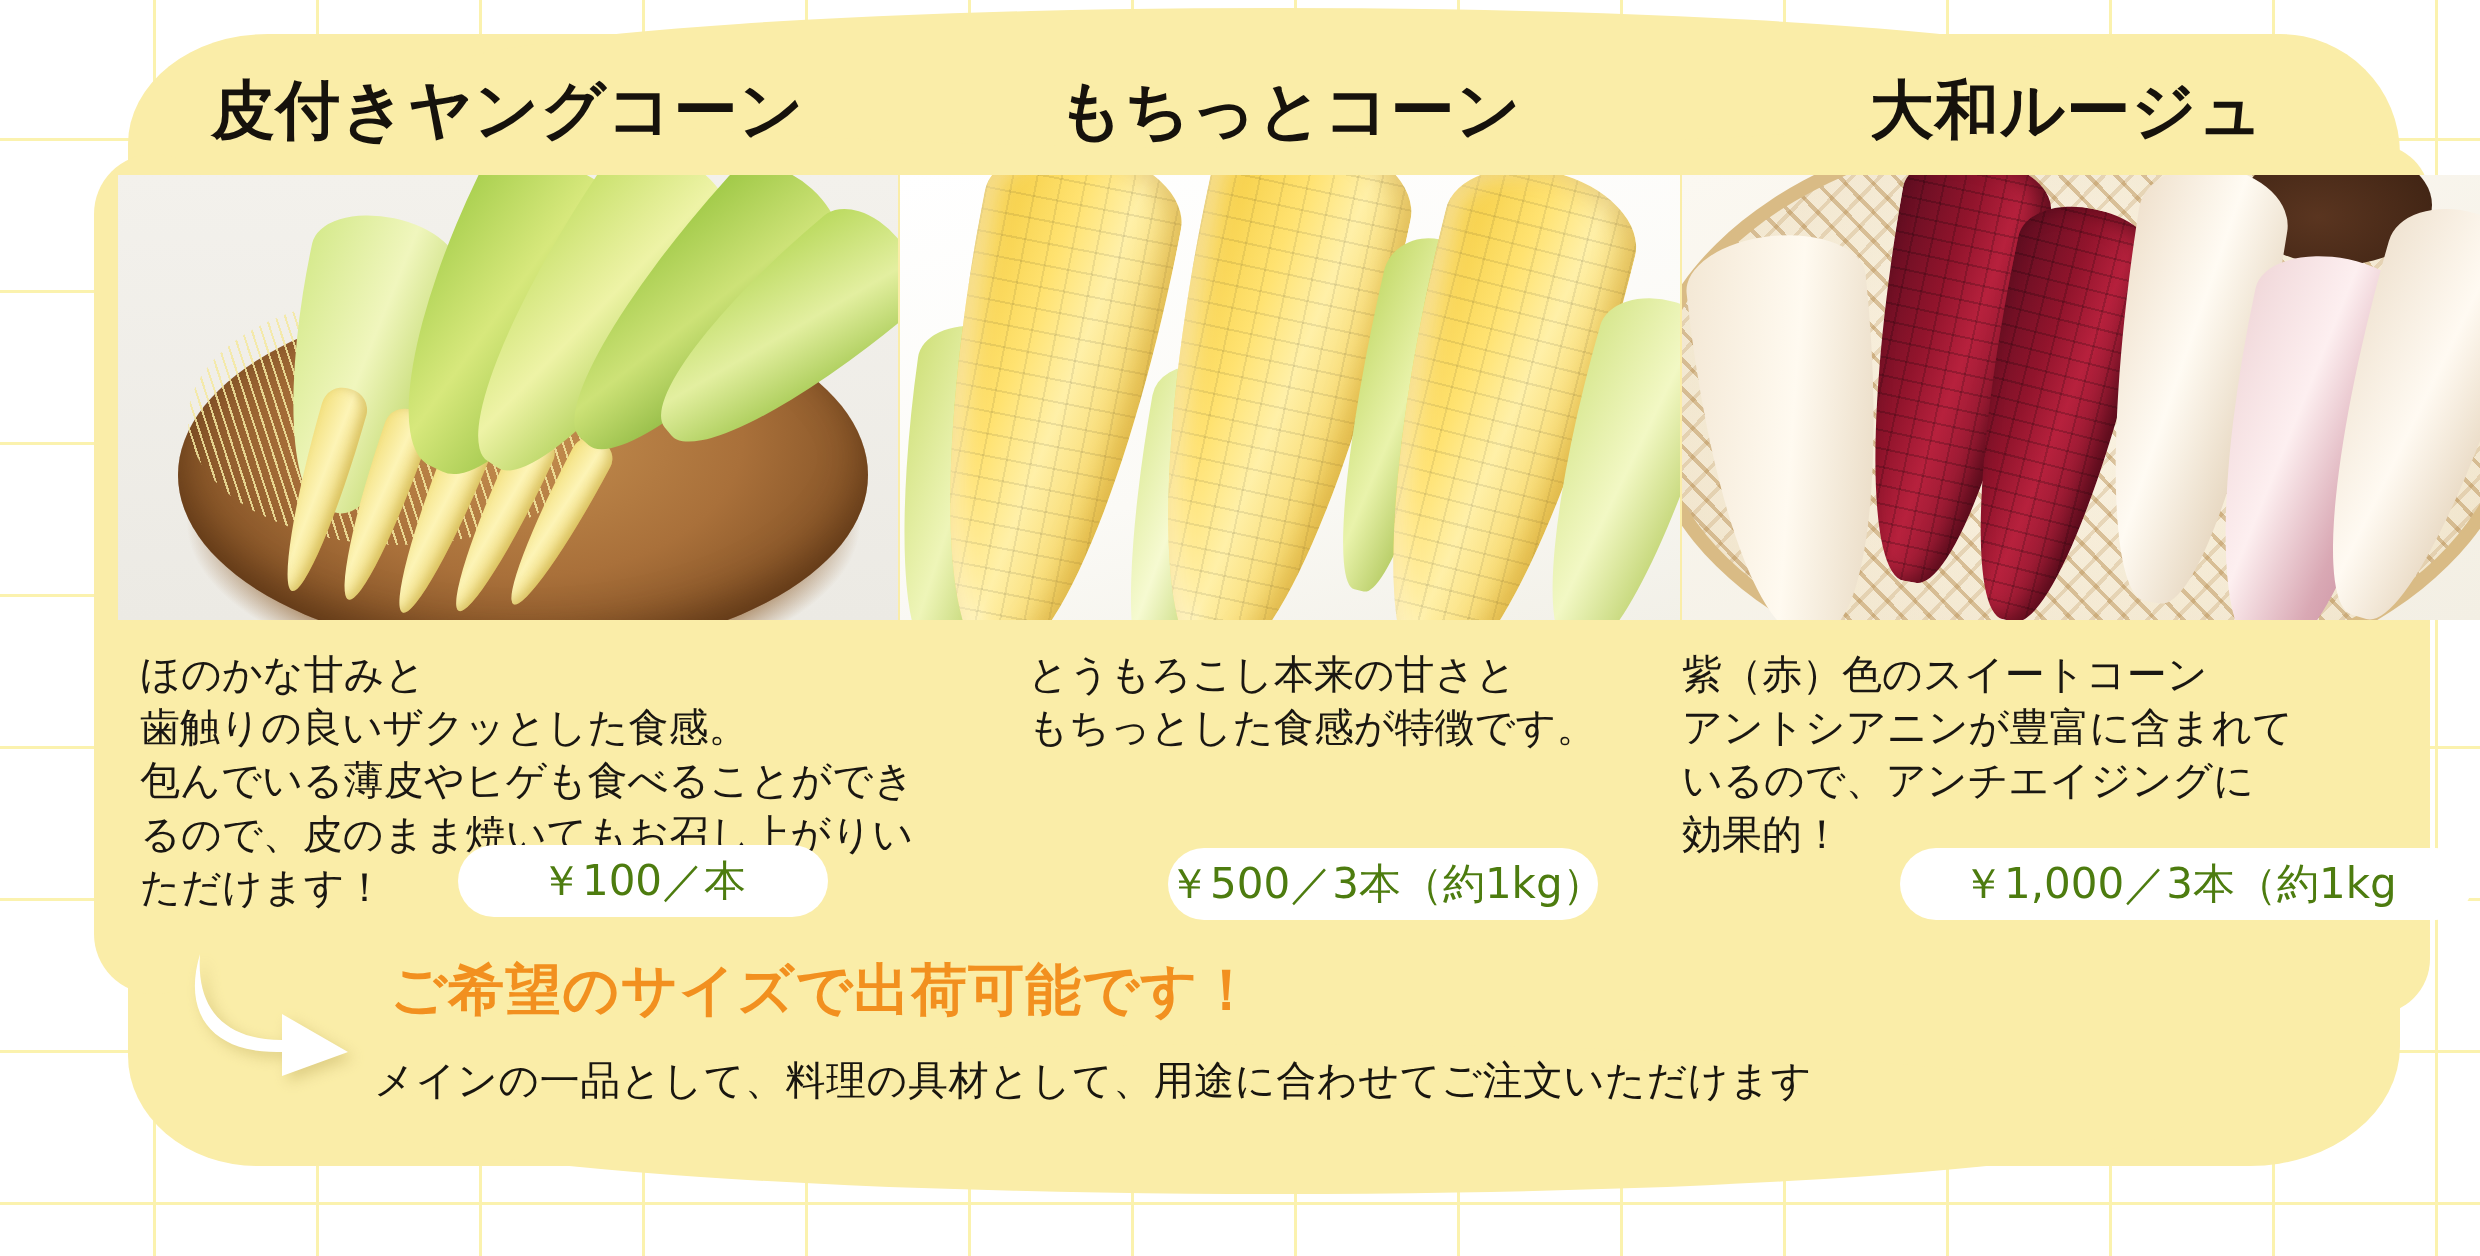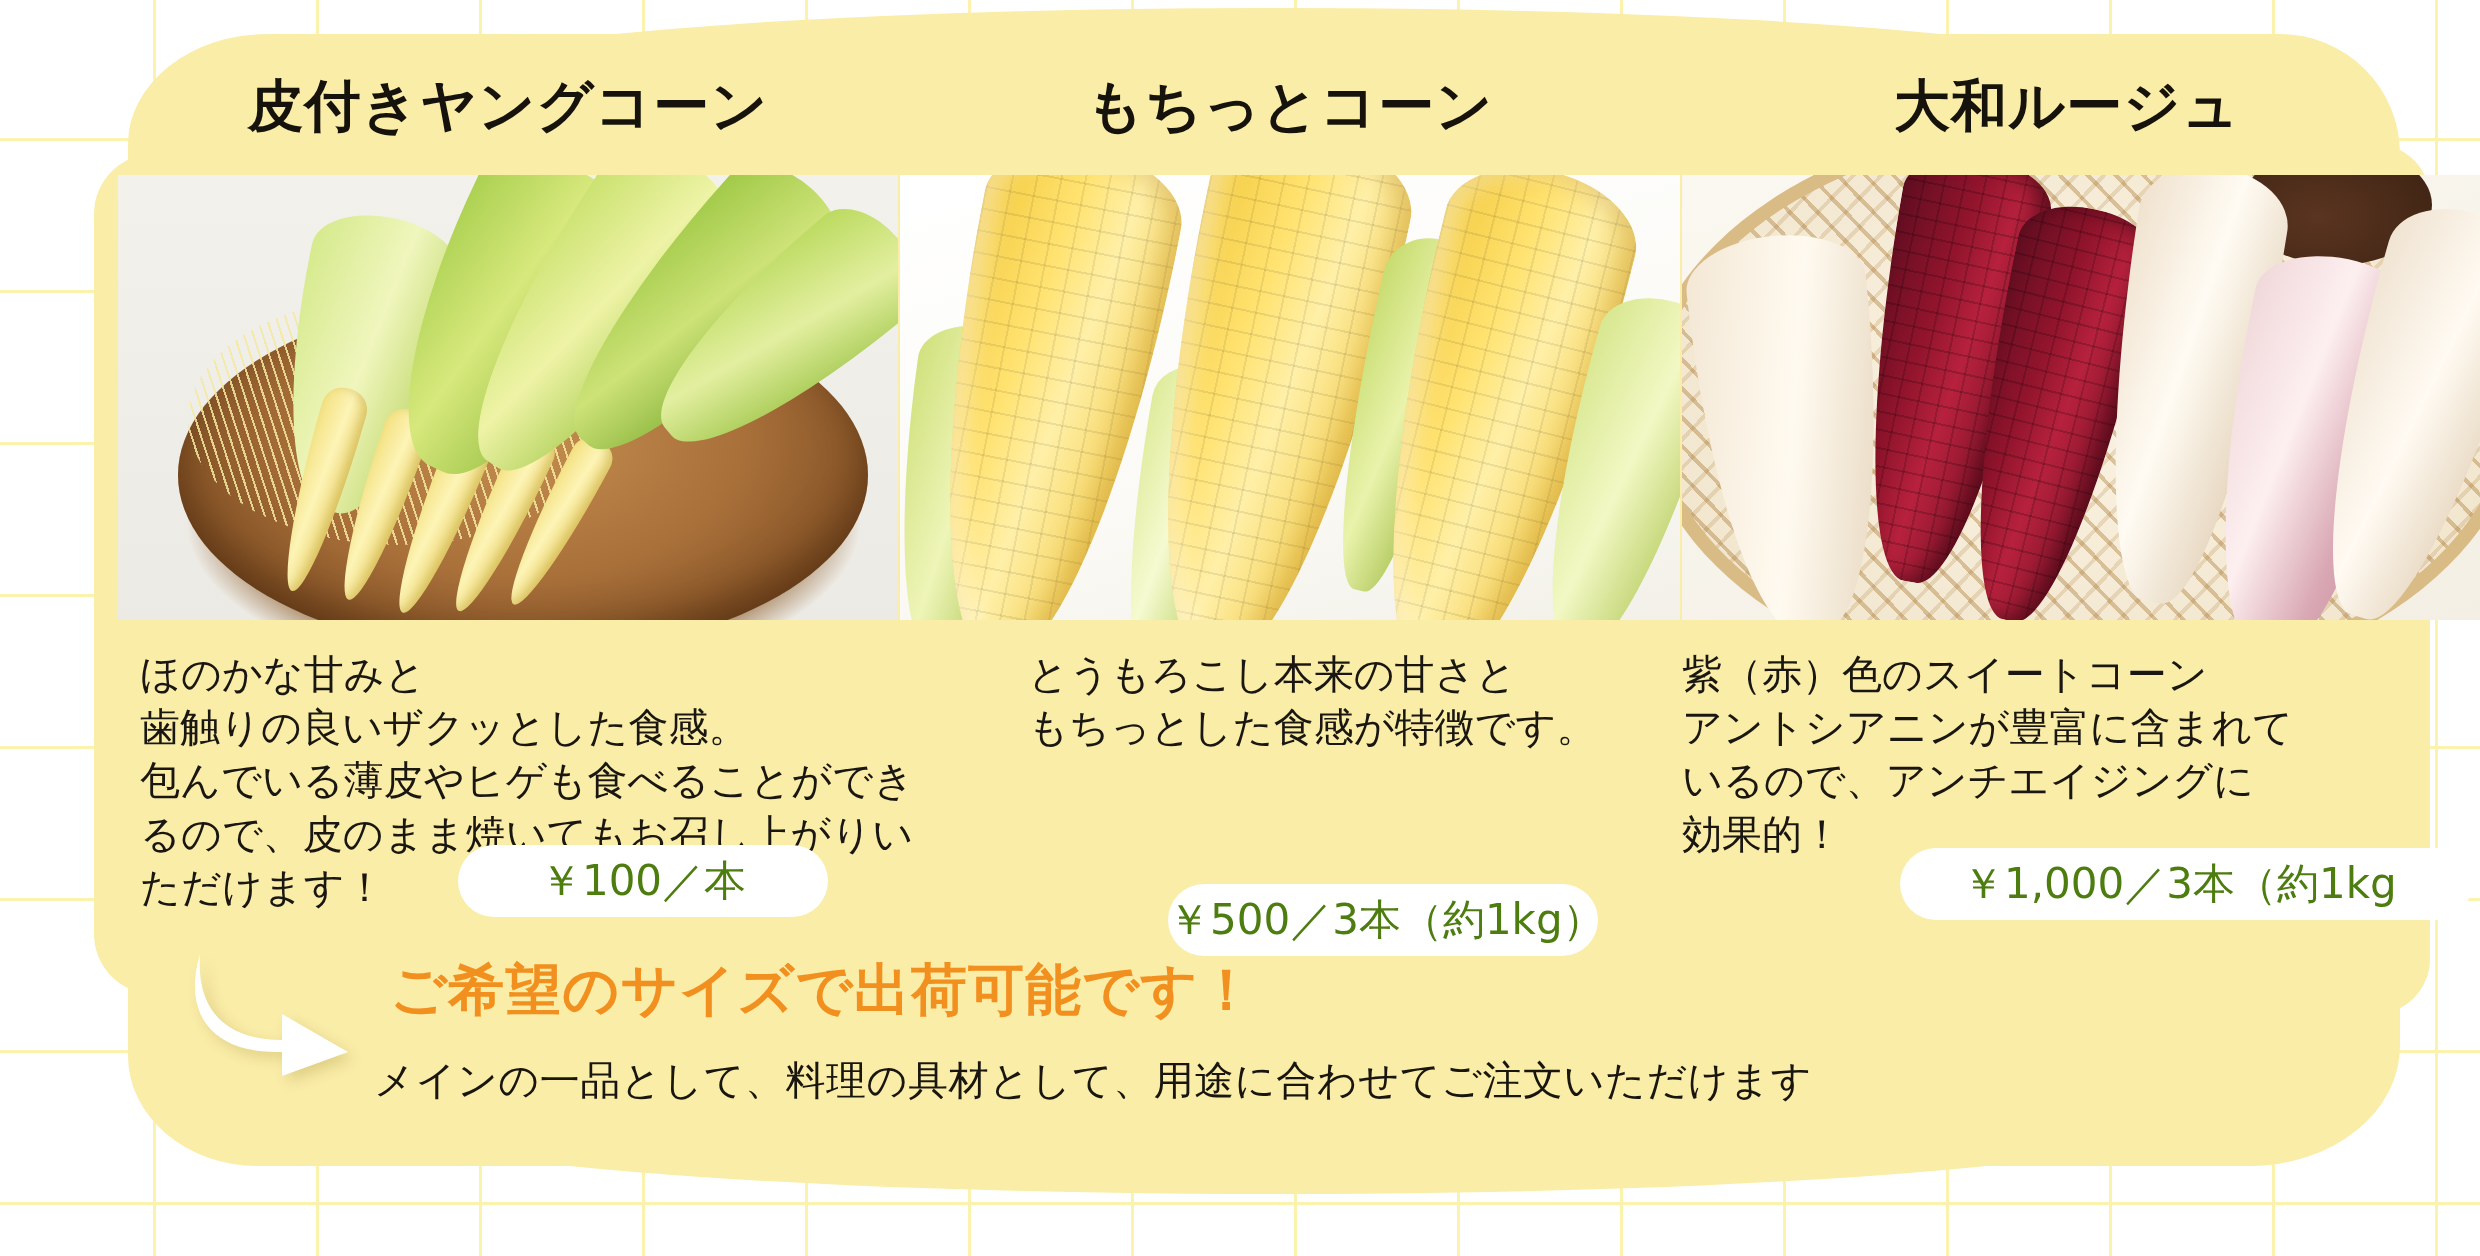--- a/index.html
+++ b/index.html
@@ -73,21 +73,21 @@
   .col-1 { left: 118px;  width: 780px; }
   .col-2 { left: 900px;  width: 780px; }
   .col-3 { left: 1682px; width: 798px; }
 
   
   .title {
     position: absolute;
     top: 78px;
     width: 100%;
     text-align: center;
-    font-size: 56px;
+    font-size: 64px;
     font-weight: bold;
     color: #16120c;
     letter-spacing: 1px;
     white-space: nowrap;
     line-height: 1;
   }
   .col-3 .title { text-align: center; padding-right: 28px; }
 
   
   .photo {
@@ -256,21 +256,21 @@
     border-radius: 40px;
     background: #ffffff;
     color: #4d7c0f;
     font-size: 42px;
     line-height: 72px;
     text-align: center;
     white-space: nowrap;
     overflow: hidden;
   }
   .col-1 .price { left: 340px; top: 845px; width: 370px; }
-  .col-2 .price { left: 268px; top: 848px; width: 430px; margin-top: 36px; }
+  .col-2 .price { left: 268px; top: 848px; width: 430px; }
   .col-3 .price { left: 218px; top: 848px; width: 572px; text-align: left; padding-left: 62px; }
 
   
   #callout-arrow {
     position: absolute;
     left: 186px; top: 948px;
     width: 170px; height: 130px;
     filter: drop-shadow(6px 6px 7px rgba(190,170,90,.45));
   }
   #callout-head {

